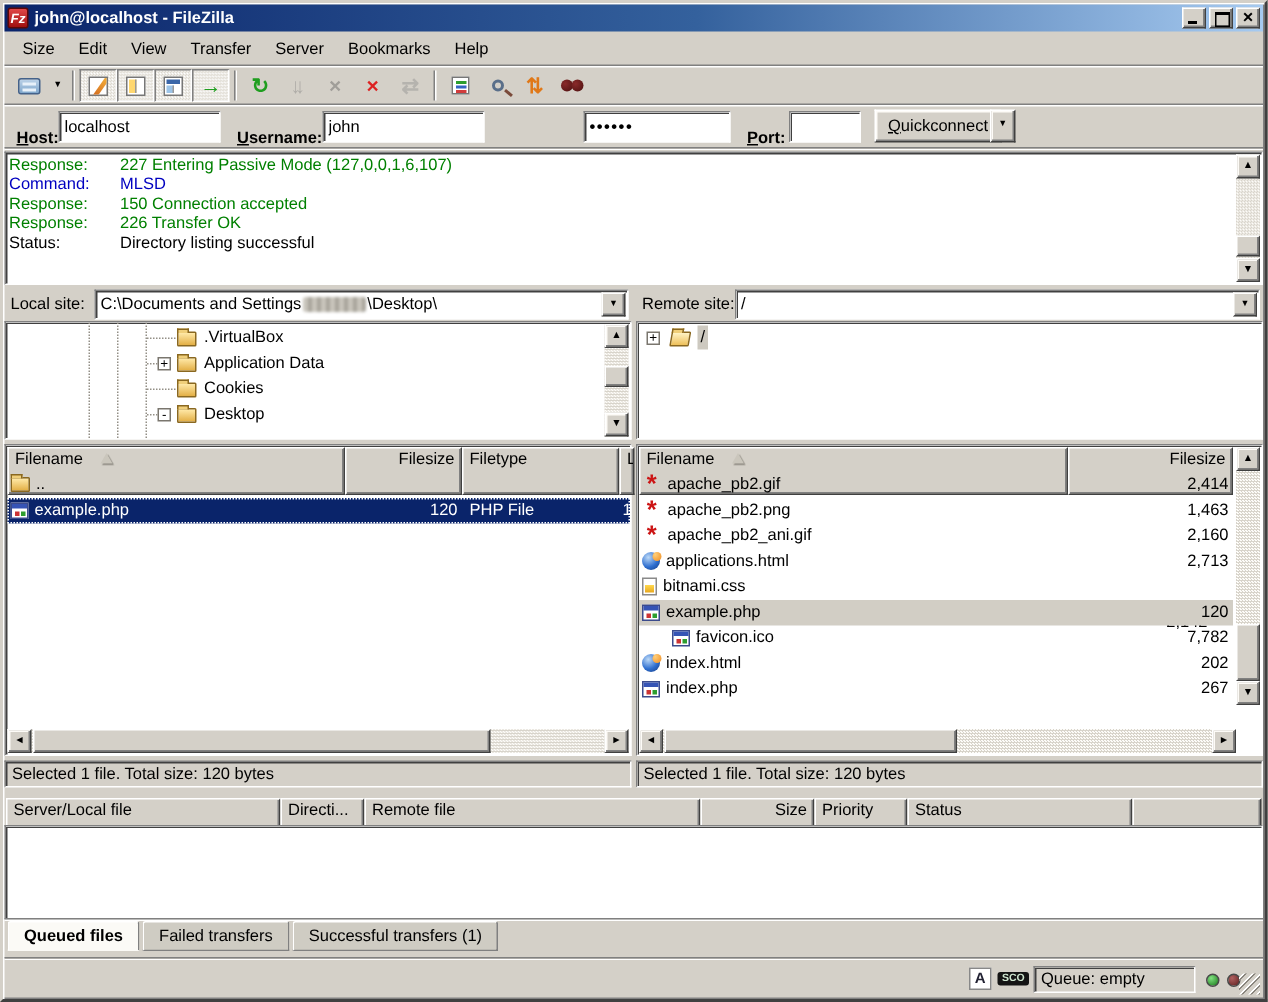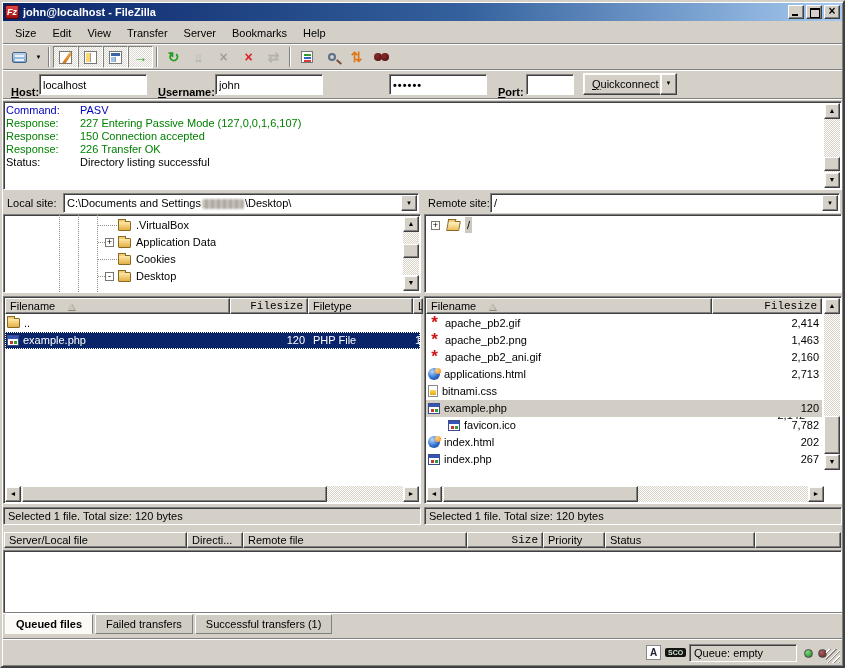--- a/index.html
+++ b/index.html
@@ -106,22 +106,22 @@
   .ic-php::before{content:"";position:absolute;left:0;top:0;right:0;height:3px;background:#3654b5;}
   .ic-php::after{content:"";position:absolute;left:2px;top:5px;width:3px;height:3px;background:#cc3333;box-shadow:4px 0 0 #2e9e2e;}
   .ic-html{width:12px;height:12px;border-radius:50%;background:radial-gradient(circle at 35% 30%,#bcd9f7,#2f6fd0 55%,#16397e);position:relative;}
   .ic-html::after{content:"";position:absolute;right:-1px;top:0;width:6px;height:6px;border-radius:50%;background:radial-gradient(circle at 30% 30%,#ffcf7a,#ef8b1f);}
   .ic-css{width:10px;height:12px;background:#fff;border:1px solid #8a8a8a;position:relative;}
   .ic-css::after{content:"";position:absolute;left:1px;bottom:1px;width:6px;height:5px;background:linear-gradient(#ffd84d,#e8a81f);}
   .ic-apache{width:13px;color:#cc1414;font-weight:bold;font-size:17px;line-height:8px;text-align:center;}
 
   
   .listbox{background:#fff;}
-  .colbtn{position:absolute;top:1px;height:16px;background:#d4d0c8;border:1px solid;border-color:#ffffff #404040 #404040 #ffffff;box-shadow:inset -1px -1px 0 #808080;line-height:14px;padding:0 4px;white-space:nowrap;overflow:hidden;}
-  .colbtn.ralign{text-align:right;font-family:Liberation Mono, monospace;}
+  .colbtn{position:absolute;top:1px;height:32px;background:#d4d0c8;border:1px solid;border-color:#ffffff #404040 #404040 #ffffff;box-shadow:inset -1px -1px 0 #808080;line-height:14px;padding:0 4px;white-space:nowrap;overflow:hidden;}
+  .colbtn.ralign{text-align:right;}
   .sortasc{display:inline-block;margin-left:12px;width:0;height:0;border-left:4px solid transparent;border-right:4px solid transparent;border-bottom:7px solid #cac6bc;filter:drop-shadow(1px 1px 0 #8a867e);}
   .file-row{position:absolute;height:17px;line-height:16px;}
   .file-row .cell{position:absolute;top:0;white-space:nowrap;overflow:hidden;}
   .file-row .name{display:flex;align-items:center;gap:4px;}
   .file-row.sel-active{background:#0a246a;color:#fff;outline:1px dotted #fff;outline-offset:-1px;}
   .file-row.sel-inactive{background:#d2cec5;}
   .ralign{text-align:right;}
 
   .statusline{height:18px;line-height:16px;padding-left:4px;background:#d4d0c8;}
 
@@ -226,22 +226,22 @@
     <input class="txt" style="left: 386px; width: 98px; font-weight: bold; letter-spacing: 1px;" value="••••••">
     <span class="qlabel" style="left:495px;"><u>P</u>ort:</span>
     <input class="txt" style="left: 523px; width: 48px;" value="">
     <span class="qbtn" style="left:580px;"><u>Q</u>uickconnect</span>
     <span class="qbtn" style="left:657px;width:17px;padding:0;"><span style="font-size:6px;position:relative;top:-3px;">▼</span></span>
   </div>
   <div class="abs groove" style="left:1px;top:96px;width:839px;"></div>
 
   <div class="abs logbox sunken">
     <div class="log-lines">
-        <div class="log-line log-command"><span class="log-label">Command:</span><span class="log-text">PASV</span></div>
         <div class="log-line log-response"><span class="log-label">Response:</span><span class="log-text">227 Entering Passive Mode (127,0,0,1,6,107)</span></div>
+        <div class="log-line log-command"><span class="log-label">Command:</span><span class="log-text">MLSD</span></div>
         <div class="log-line log-response"><span class="log-label">Response:</span><span class="log-text">150 Connection accepted</span></div>
         <div class="log-line log-response"><span class="log-label">Response:</span><span class="log-text">226 Transfer OK</span></div>
         <div class="log-line log-status"><span class="log-label">Status:</span><span class="log-text">Directory listing successful</span></div>
       </div>
     <div class="vscroll" style="right:1px;top:1px;bottom:1px;">
       <div class="strack" style="left:0;right:0;top:0;bottom:0;"></div>
       <div class="sbtn up" style="top:0;right:0;"></div>
       <div class="sthumb" style="right:0;bottom:17px;width:16px;height:14px;"></div>
       <div class="sbtn dn" style="bottom:0;right:0;"></div>
     </div>

